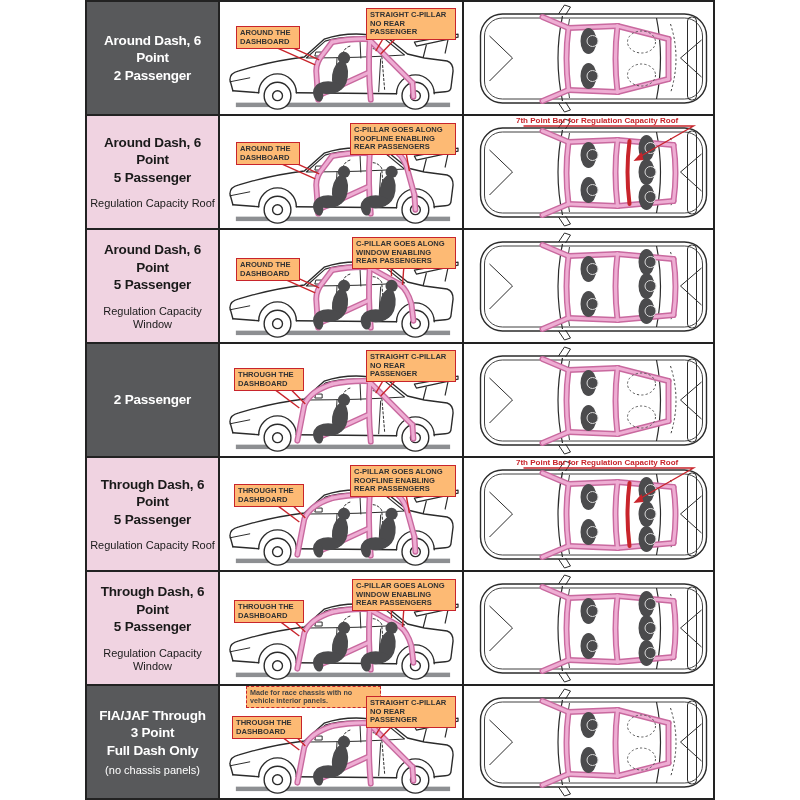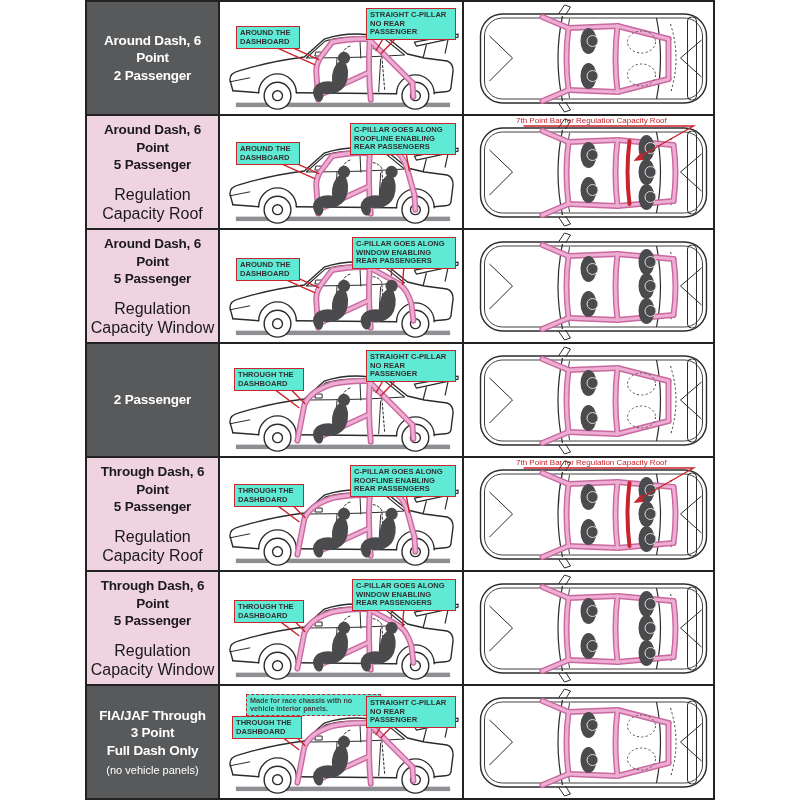--- a/index.html
+++ b/index.html
@@ -13,33 +13,33 @@
   .row{flex:1;display:flex;border-bottom:2px solid #222;min-height:0;}
   .row:last-child{border-bottom:none;}
   .cell{position:relative;box-sizing:border-box;min-width:0;overflow:hidden;}
   .lbl{flex:0 0 133px;border-right:2px solid #222;display:flex;flex-direction:column;
        align-items:center;justify-content:center;text-align:center;}
   .side{flex:0 0 244px;border-right:2px solid #222;background:#fff;}
   .topv{flex:1;background:#fff;}
   .theme-gray{background:var(--gray);color:#fff;}
   .theme-pink{background:var(--pink);color:#1a1a1a;}
   .t{font-size:13.5px;font-weight:700;line-height:1.3;letter-spacing:-0.2px;}
-  .s{font-size:16px;margin-top:11px;line-height:1.2;}
+  .s{font-size:11px;margin-top:11px;line-height:1.2;}
   .theme-gray .s{font-size:11px;margin-top:5px;}
   .t:empty,.s:empty{display:none;}
   svg.art{display:block;width:100%;height:100%;}
   .cage-u{stroke:var(--cage-o);stroke-width:6;fill:none;stroke-linecap:round;stroke-linejoin:round;}
   .cage-t{stroke:var(--cage);stroke-width:3.2;fill:none;stroke-linecap:round;stroke-linejoin:round;}
   .ld{stroke:var(--red);stroke-width:1.4;fill:none;}
   .occ{fill:var(--occ);}
   .bar7{stroke:var(--red);stroke-width:4;fill:none;stroke-linecap:round;}
-  .co{position:absolute;background:#5eead4;border:1.5px solid var(--red);color:#333;
+  .co{position:absolute;background:#fdba74;border:1.5px solid var(--red);color:#333;
       font-weight:700;font-size:7.6px;line-height:1.12;padding:2px 3px;box-sizing:border-box;}
   .co-dashed{border:1.3px dashed var(--red);font-weight:600;font-size:7.2px;color:#444;}
-  .tn{position:absolute;top:0;left:52px;color:var(--red);font-size:8px;font-weight:400;white-space:nowrap;}
+  .tn{position:absolute;top:0;left:52px;color:var(--red);font-size:8px;font-weight:700;white-space:nowrap;}
 </style>
 </head>
 <body>
 
 <svg width="0" height="0" style="position:absolute" aria-hidden="true">
   <defs>
     <g id="car-side">
       <rect x="16" y="101" width="216" height="4.5" fill="#8d8f92"></rect>
       <g fill="none" stroke="#2b2b2b" stroke-width="1.4" stroke-linecap="round" stroke-linejoin="round">
         <path d="M13,89 L10,78 Q10,71 19,69 L33,65 Q60,58 85,55 L105,37 Q123,31 143,32 L167,34 L189,52 L206,56 L229,59 Q235,61 235,69 L233,85 Q233,90 227,90 L216,91"></path>
@@ -386,36 +386,36 @@
         <use href="#occ-top" class="occ" transform="translate(181,81)"></use>
       </svg>
     </div>
   </section>
 
   <section class="row">
     <div class="cell lbl theme-gray">
       <div class="t">FIA/JAF Through</div>
       <div class="t">3 Point</div>
       <div class="t">Full Dash Only</div>
-      <div class="s">(no vehicle panels)</div>
+      <div class="s">(no chassis panels)</div>
     </div>
     <div class="cell side">
       <svg class="art" viewBox="0 0 244 112">
         <use href="#car-side"></use>
         <use href="#sc-core" class="cage-u"></use>
           <use href="#sf-through" class="cage-u"></use>
           <use href="#sr-straight" class="cage-u"></use>
         <use href="#sc-core" class="cage-t"></use>
           <use href="#sf-through" class="cage-t"></use>
           <use href="#sr-straight" class="cage-t"></use>
         <use href="#occ-side" class="occ" transform="translate(119,80)"></use>
         <use href="#ld-dash-t" class="ld"></use>
           <use href="#ld-straight" class="ld"></use>
       </svg>
-      <div class="co co-dashed" style="left:26px;top:8px;width:135px">Made for race chassis with no vehicle interior panels.</div>
+      <div class="co co-dashed" style="left:26px;top:0;width:135px">Made for race chassis with no vehicle interior panels.</div>
       <div class="co" style="left:12px;top:30px;width:70px">THROUGH THE DASHBOARD</div>
       <div class="co" style="left:146px;top:10px;width:90px">STRAIGHT C-PILLAR NO REAR PASSENGER</div>
     </div>
     <div class="cell topv">
       <svg class="art" viewBox="0 0 246 112">
         <use href="#car-top"></use>
         <use href="#tcage-2" class="cage-u"></use>
           <use href="#tcage-2" class="cage-t"></use>
         <use href="#tseats-dotted"></use>
         <use href="#occ-top" class="occ" transform="translate(123,39)"></use>

